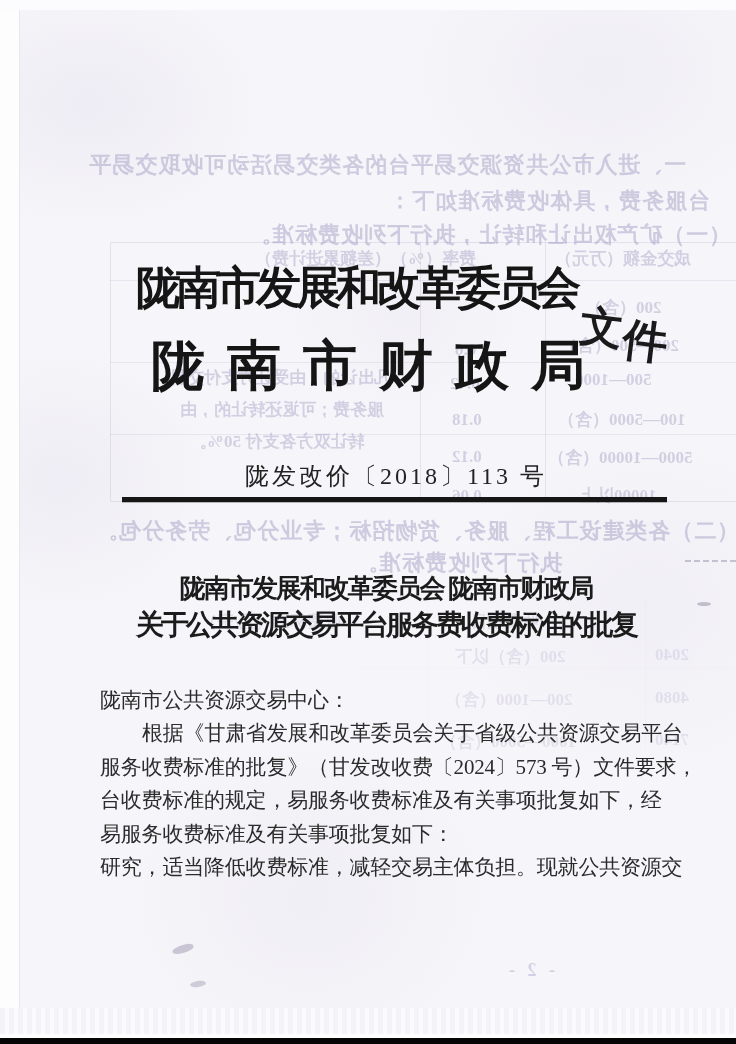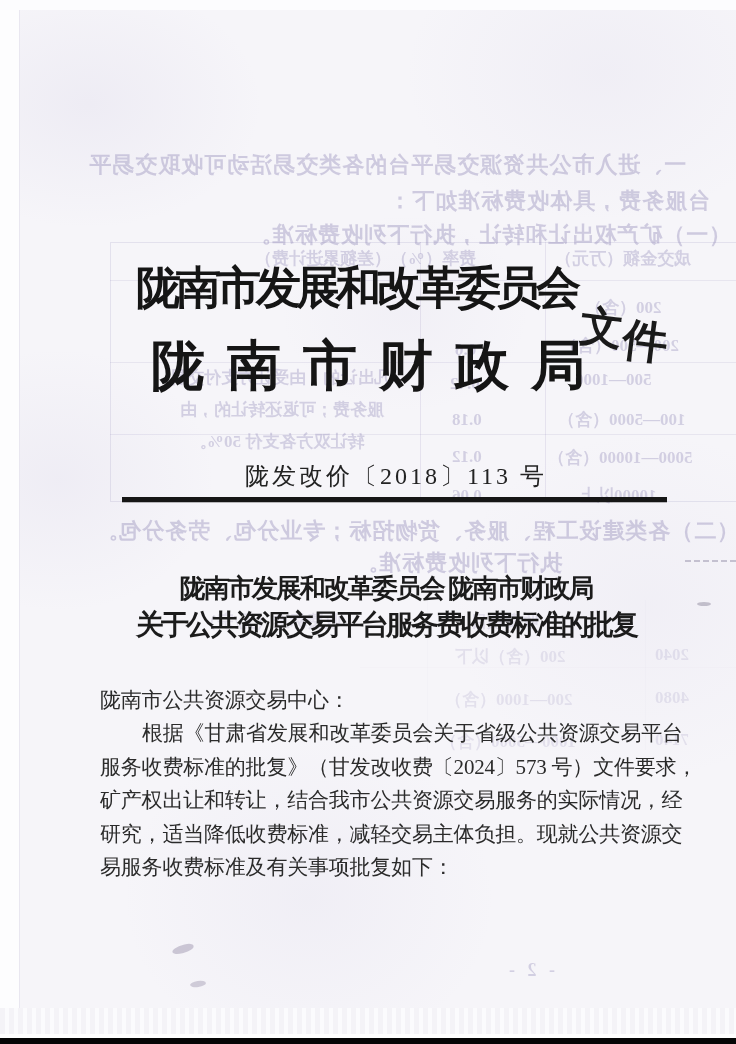--- a/index.html
+++ b/index.html
@@ -133,23 +133,23 @@
   <div class="abs front docnum">陇发改价〔2018〕113 号</div>
   <div class="abs rule front"></div>
 
   <div class="abs front title1">陇南市发展和改革委员会 陇南市财政局</div>
   <div class="abs front title2">关于公共资源交易平台服务费收费标准的批复</div>
 
   <div class="abs front bodytext">
     <div class="line">陇南市公共资源交易中心：</div>
     <div class="line indent">根据《甘肃省发展和改革委员会关于省级公共资源交易平台</div>
     <div class="line">服务收费标准的批复》（甘发改收费〔2024〕573 号）文件要求，</div>
-    <div class="line">矿产权出让和转让，结合我市公共资源交易服务的实际情况，经</div>
+    <div class="line">台收费标准的规定，易服务收费标准及有关事项批复如下，经</div>
+    <div class="line">易服务收费标准及有关事项批复如下：</div>
     <div class="line">研究，适当降低收费标准，减轻交易主体负担。现就公共资源交</div>
-    <div class="line">易服务收费标准及有关事项批复如下：</div>
   </div>
 
   <div class="abs speck1"></div>
   <div class="abs speck2"></div>
   <div class="abs speck3"></div>
 
   <div class="abs edge-left"></div>
   <div class="abs edge-top"></div>
   <div class="abs strip-light"></div>
   <div class="abs strip-white"></div>

